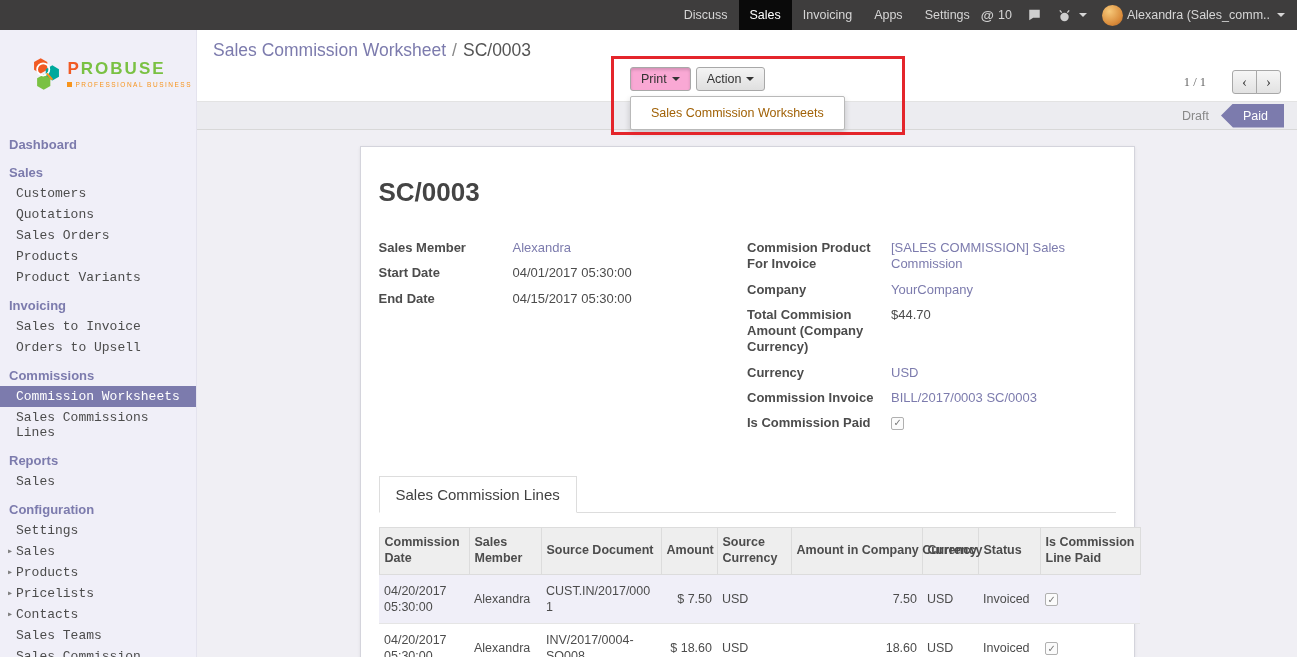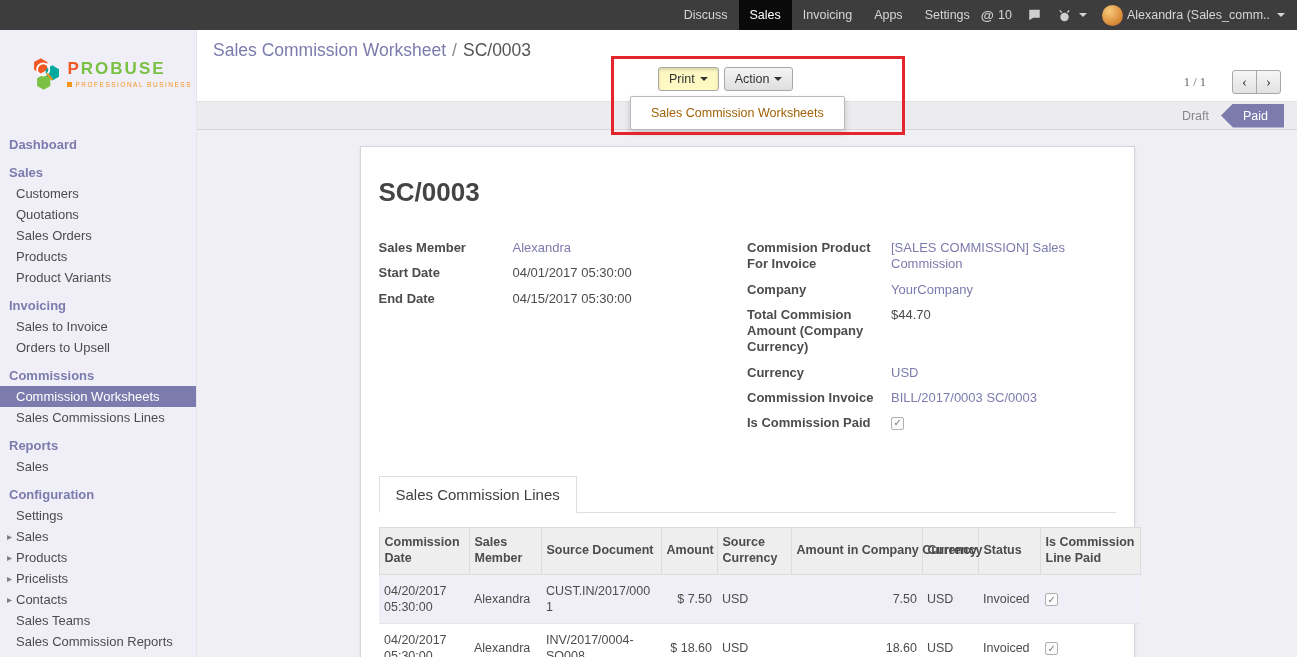--- a/index.html
+++ b/index.html
@@ -23,35 +23,35 @@
   .sidebar { flex:0 0 197px; width:197px; background:#f0eff8; overflow:hidden; border-right:1px solid #e4e3ee; }
   .logo { display:flex; align-items:center; gap:7px; padding:13px 4px 11px 30px; }
   .brand-line { font-weight:bold; font-size:17px; letter-spacing:2px; line-height:1.1; }
   .brand-first { color:#f15a24; }
   .brand-rest { color:#7ac143; }
   .brand-sub { font-size:6.5px; color:#f7941d; letter-spacing:1.5px; margin-top:3px; display:flex; align-items:center; gap:3px; white-space:nowrap; }
   .logo-bullet { width:5px; height:5px; background:#f7941d; display:inline-block; }
   .side-section { margin-top:6px; }
   .side-section:first-child { margin-top:17px; }
   .side-heading { color:#7c7bad; font-weight:bold; padding:4px 9px 3px 9px; cursor:pointer; }
-  .side-item { display:block; position:relative; padding:3px 4px 3px 16px; color:#4c4c4c; cursor:pointer; line-height:15px; }
+  .side-item { display:block; position:relative; padding:3px 4px 3px 16px; color:#4c4c4c; cursor:pointer; line-height:15px;font-family:Liberation Mono, monospace; }
   .side-item.selected { background:#7c7bad; color:#fff; }
   .side-caret { display:none; position:absolute; left:7px; top:3px; font-size:10px; color:#7d7d7d; }
   .side-item.expandable .side-caret { display:inline; }
 
   
   .main { flex:1; display:flex; flex-direction:column; position:relative; background:#f0eff4; }
   .control-panel { background:#fff; flex:0 0 71px; height:71px; position:relative; }
   .breadcrumb { position:absolute; left:16px; top:10px; font-size:17.5px; color:#555; }
   .bc-link { color:#7c7bad; cursor:pointer; }
   .bc-sep { color:#888; margin:0 6px; }
   .btn-row { position:absolute; left:433px; top:37px; display:flex; gap:5px; }
   .o-btn { border:1px solid #a8a8a8; background:linear-gradient(#f4f4f4,#dfdfdf); border-radius:3px; padding:4px 10px; font-size:12.5px; color:#333; display:flex; align-items:center; cursor:pointer; }
   .o-btn .caret { border-top-color:#333; margin-left:5px; }
-  .o-btn.open { background:#fef9c3; box-shadow:inset 0 2px 3px rgba(0,0,0,0.15);margin-left:28px; }
+  .o-btn.open { background:#f9a8d4; box-shadow:inset 0 2px 3px rgba(0,0,0,0.15); }
   .pager { position:absolute; right:16px; top:40px; display:flex; align-items:center; gap:26px; font-size:12.5px; color:#666;font-family:Liberation Serif, serif; }
   .pager-btns { display:flex; }
   .pager-btn { width:25px; height:24px; border:1px solid #a8a8a8; background:linear-gradient(#f6f6f6,#e2e2e2); display:flex; align-items:center; justify-content:center; color:#444; font-size:15px; cursor:pointer; }
   .pager-btn.prev { border-radius:3px 0 0 3px; }
   .pager-btn.next { border-radius:0 3px 3px 0; margin-left:-1px; }
 
   .dropdown { position:absolute; left:433px; top:66px; background:#fff; border:1px solid #b9b9b9; border-radius:2px; box-shadow:0 3px 6px rgba(0,0,0,0.18); padding:4px 0; z-index:30; min-width:206px; }
   .dd-item { padding:5px 20px; font-size:12.5px; color:#a16207; white-space:nowrap; cursor:pointer; }
 
   .annotation { position:absolute; left:414px; top:26px; width:294px; height:79px; border:3px solid #e4252b; z-index:50; pointer-events:none; }

